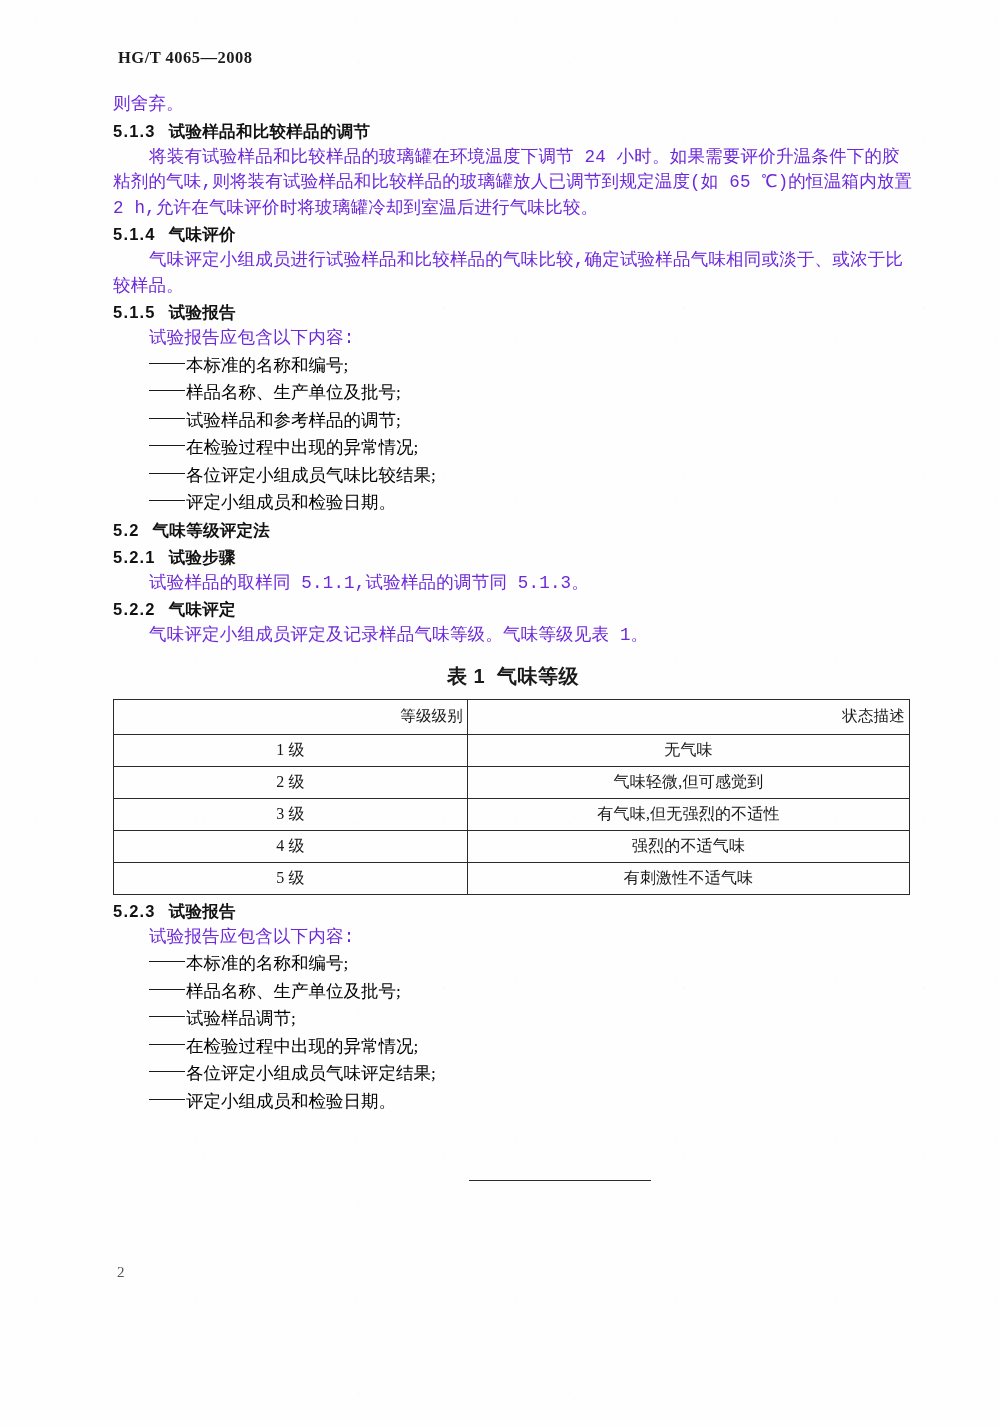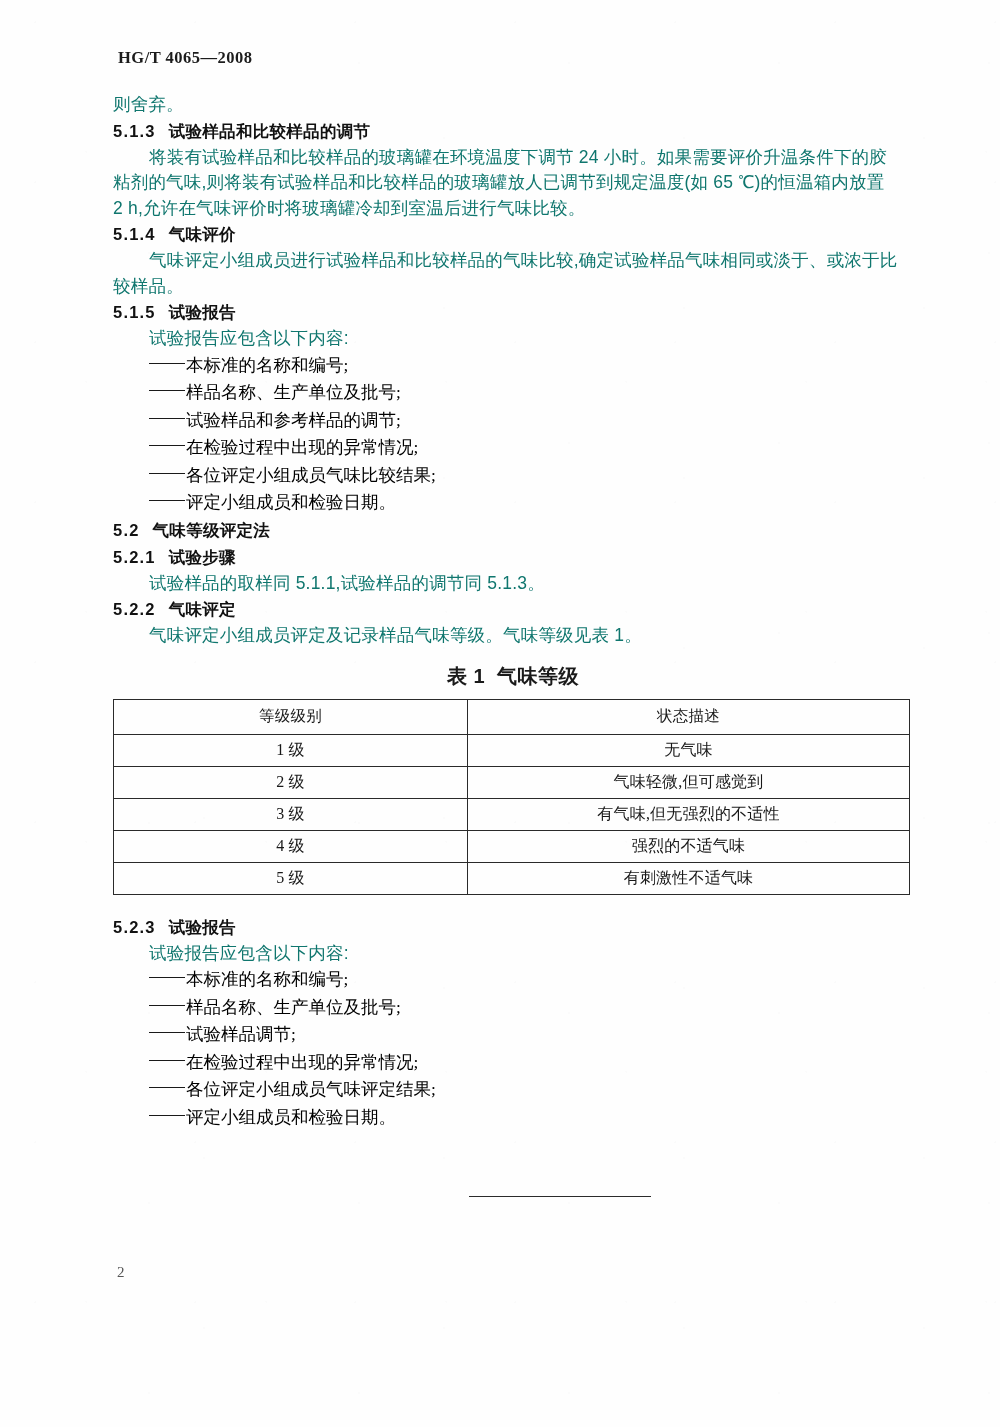--- a/index.html
+++ b/index.html
@@ -46,24 +46,24 @@
   }
 
   .content {
     position: absolute;
     left: 113px;
     top: 92px;
     width: 800px;
   }
 
   .body-line {
-    font-family: Liberation Sans, sans-serif;
+    font-family: Liberation Mono, monospace;
     font-size: 17.5px;
     line-height: 25.5px;
-    color: #0f766e;
+    color: #6d28d9;
     white-space: nowrap;
     letter-spacing: 0.2px;
   }
 
   .heading {
     font-family: "Liberation Sans", "DejaVu Sans", sans-serif;
     font-weight: bold;
     font-size: 16.5px;
     line-height: 27px;
     color: #111111;
@@ -118,20 +118,21 @@
     font-weight: normal;
     color: #181818;
     padding: 0 4px;
     letter-spacing: 0.2px;
   }
   table.grade th {
     font-family: "Liberation Sans", "DejaVu Sans", sans-serif;
     font-size: 15.5px;
     font-weight: normal;
     height: 34px;
+    text-align: right;
   }
   table.grade col.c1 { width: 354px; }
   table.grade col.c2 { width: 442px; }
 
   .end-rule-wrap {
     margin-top: 52px;
     text-align: center;
   }
   .end-rule {
     display: inline-block;
@@ -234,21 +235,21 @@
         </tr>
         <tr>
           <td>5 级</td>
           <td>有刺激性不适气味</td>
         </tr>
       </tbody>
     </table>
 
     <div class="spacer-sm"></div>
 
-    <div class="heading" style="margin-top:16px">
+    <div class="heading" style="">
       <span class="num">5.2.3</span><span class="gap"></span><span>试验报告</span>
     </div>
     <div class="body-line indent1">试验报告应包含以下内容:</div>
     <div class="dash-item"><span class="dash"></span><span>本标准的名称和编号;</span></div>
     <div class="dash-item"><span class="dash"></span><span>样品名称、生产单位及批号;</span></div>
     <div class="dash-item"><span class="dash"></span><span>试验样品调节;</span></div>
     <div class="dash-item"><span class="dash"></span><span>在检验过程中出现的异常情况;</span></div>
     <div class="dash-item"><span class="dash"></span><span>各位评定小组成员气味评定结果;</span></div>
     <div class="dash-item"><span class="dash"></span><span>评定小组成员和检验日期。</span></div>
 

